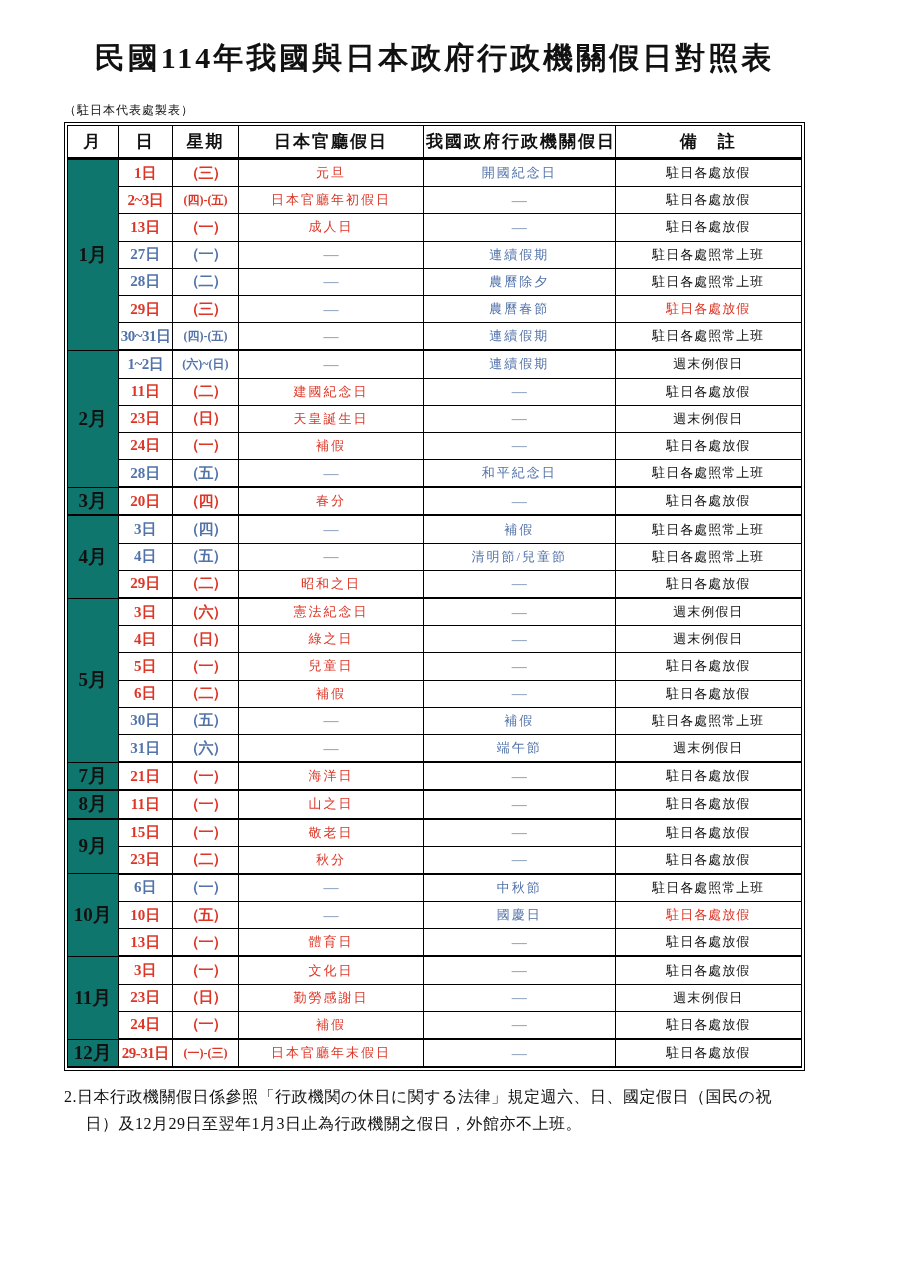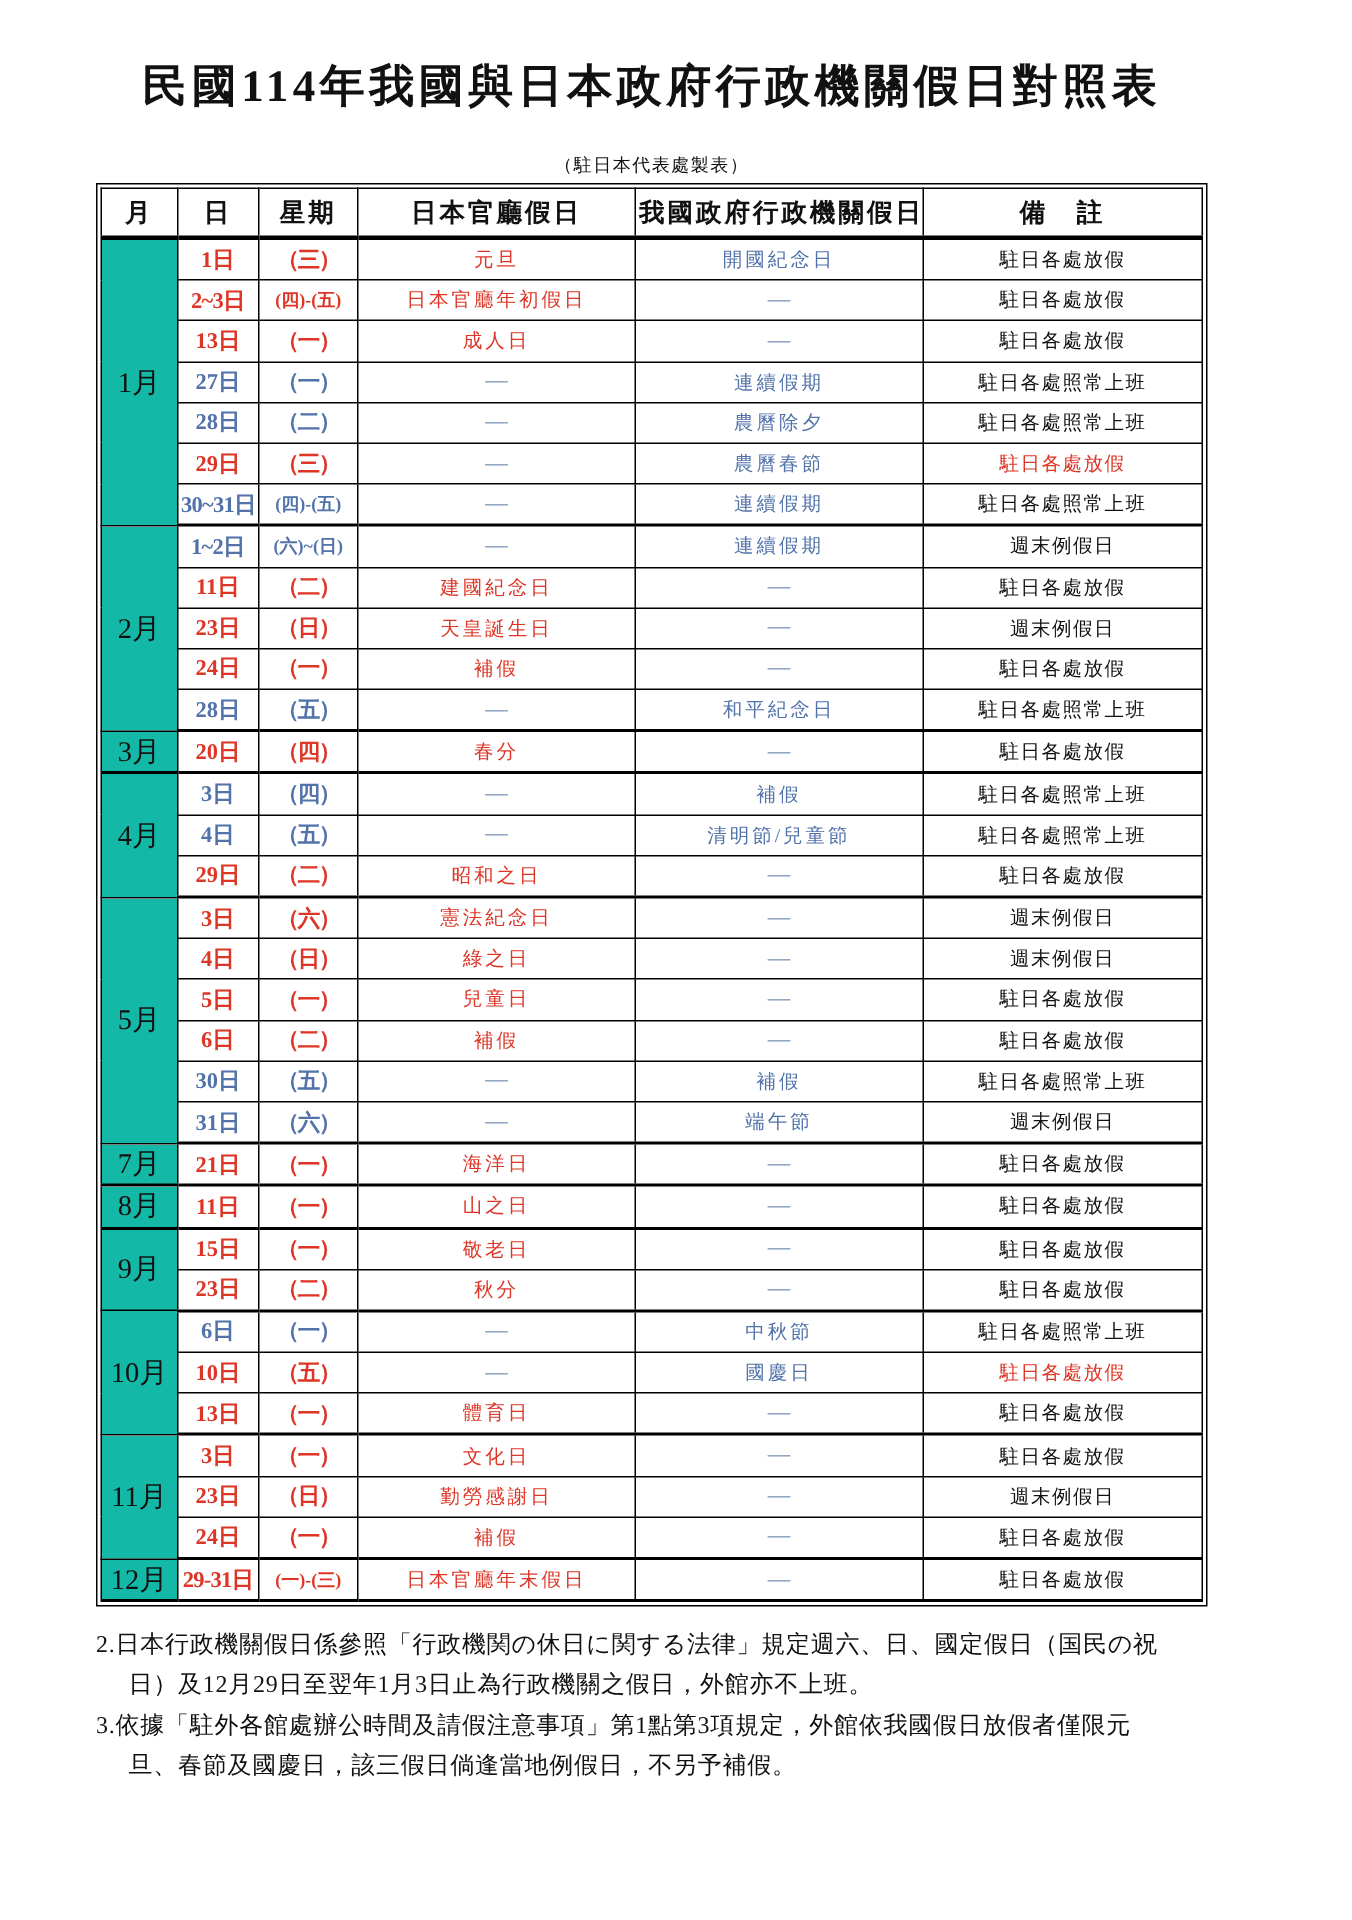--- a/index.html
+++ b/index.html
@@ -13,21 +13,21 @@
   .doc-title{
     text-align:center;
     font-size:30px;
     font-weight:bold;
     letter-spacing:3px;
     margin:0;
     padding-top:40px;
     line-height:1.2;
   }
   .table-note{
-    text-align:center;
+    text-align:left;
     font-size:12px;
     letter-spacing:1px;
     margin-top:26px;
     margin-bottom:3px;
   }
   .table-outer{
     border:1.5px solid #000;
     padding:2px;
   }
   table{
@@ -54,23 +54,23 @@
     height:31px;
     font-size:17px;
     font-weight:bold;
     letter-spacing:2px;
     border-bottom:3px solid #000;
   }
   tbody td{height:26.2px;}
   tr.month-last td{border-bottom:2.5px solid #000;text-align:center;}
   .month-cell{
     font-size:19px;
-    font-weight:normal;
+    font-weight:bold;
     letter-spacing:0;
-    background:#14b8a6;
+    background:#0f766e;
   }
   .day-cell{font-size:15px;font-weight:bold;}
   .day-cell.small{font-size:15px;letter-spacing:-0.5px;}
   .wd-cell{font-size:15px;font-weight:bold;letter-spacing:-1px;}
   .wd-cell.small{font-size:12px;font-weight:bold;letter-spacing:0;}
   .hol-cell{font-size:13px;letter-spacing:2px;}
   .note-cell{font-size:13px;letter-spacing:1px;}
   .red{color:var(--red,#dd3526);}
   .blue{color:var(--blue,#5273aa);}
   .dash-cell{color:var(--dash,#93a7c0);font-size:15px;font-weight:bold;}
@@ -363,17 +363,16 @@
             <td class="dash-cell">—</td>
             <td class="note-cell">駐日各處放假</td>
           </tr>
         </tbody>
     </table>
   </div>
 
   <div class="footnotes">
     <div class="fn-items">
       <div class="fn-item">2.日本行政機關假日係參照「行政機関の休日に関する法律」規定週六、日、國定假日（国民の祝日）及12月29日至翌年1月3日止為行政機關之假日，外館亦不上班。</div>
-      <div class="fn-item">3.依據「駐外各館處辦公時間及請假注意事項」第1點第3項規定，外館依我國假日放假者僅限元旦、春節及國慶日，該三假日倘逢當地例假日，不另予補假。</div>
     </div>
   </div>
 
 </div>
 
 </body></html>

